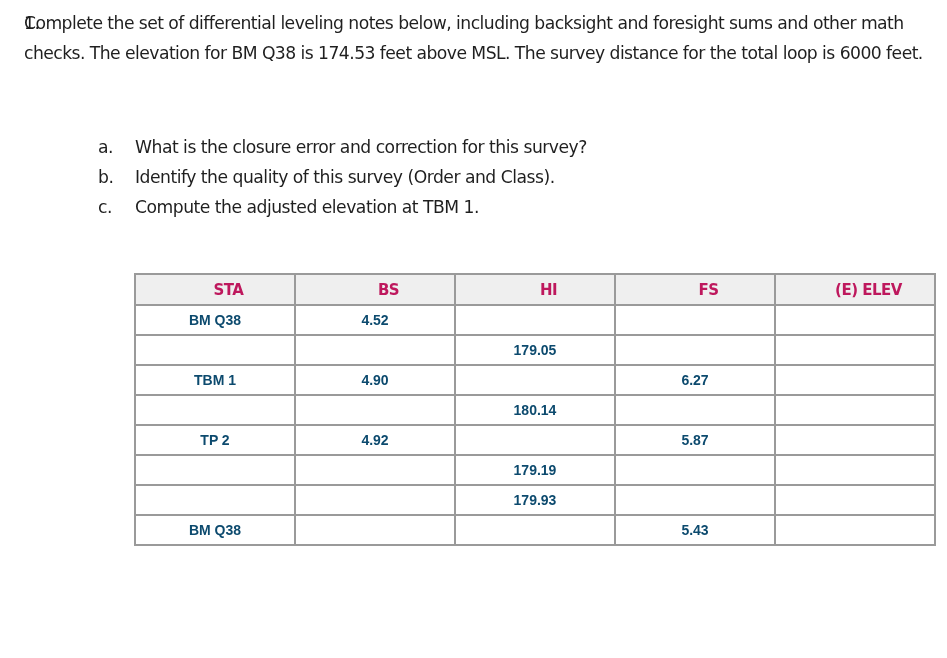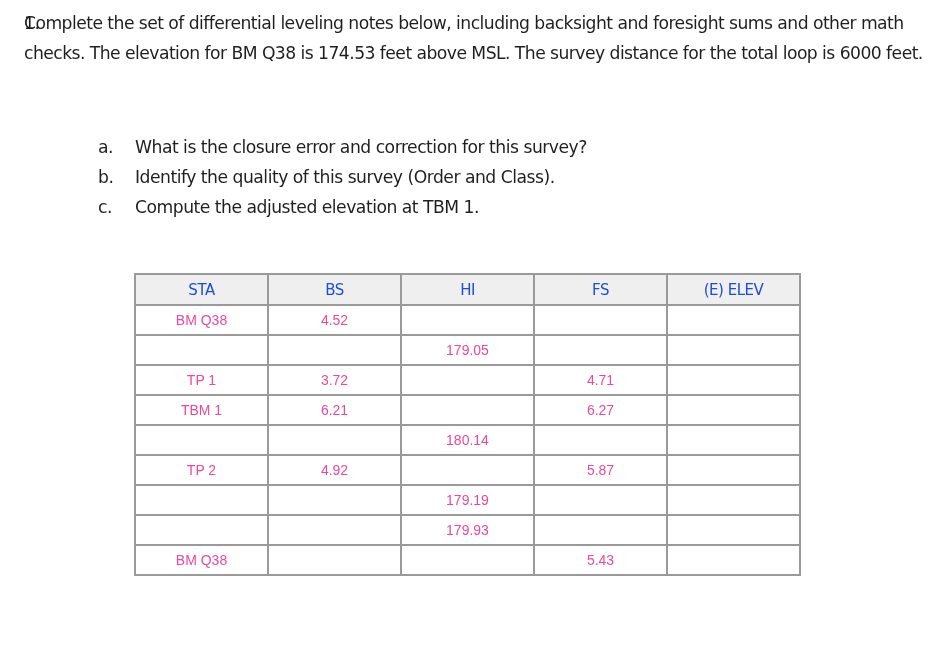--- a/index.html
+++ b/index.html
@@ -61,31 +61,32 @@
       border: 2px solid #9a9a9a;
       width: 131px;
       height: 28px;
       padding: 0;
       text-align: center;
       vertical-align: middle;
     }
     table.notes th {
       background: #efefef;
       font-family: "DejaVu Sans", sans-serif;
-      font-weight: normal;
+      font-weight: bold;
       font-size: 15px;
       letter-spacing: -0.5px;
-      color: #1d4ed8;
+      color: #be185d;
       height: 29px;
+      padding-left: 27px;
     }
     table.notes td {
       font-family: "Liberation Sans", sans-serif;
-      font-weight: normal;
+      font-weight: bold;
       font-size: 14px;
-      color: #ec4899;
+      color: #0c4a6e;
     }
   </style>
 </head>
 <body>
 
 <div class="problem">
   <span class="num">1.</span>
   <div class="text">Complete the set of differential leveling notes below, including backsight and foresight sums and other math checks.  The elevation for BM Q38 is 174.53 feet above MSL.  The survey distance for the total loop is 6000 feet.</div>
 </div>
 
@@ -123,29 +124,22 @@
       <td></td>
     </tr>
     <tr>
       <td></td>
       <td></td>
       <td>179.05</td>
       <td></td>
       <td></td>
     </tr>
     <tr>
-      <td>TP 1</td>
-      <td>3.72</td>
-      <td></td>
-      <td>4.71</td>
-      <td></td>
-    </tr>
-    <tr>
       <td>TBM 1</td>
-      <td>6.21</td>
+      <td>4.90</td>
       <td></td>
       <td>6.27</td>
       <td></td>
     </tr>
     <tr>
       <td></td>
       <td></td>
       <td>180.14</td>
       <td></td>
       <td></td>

